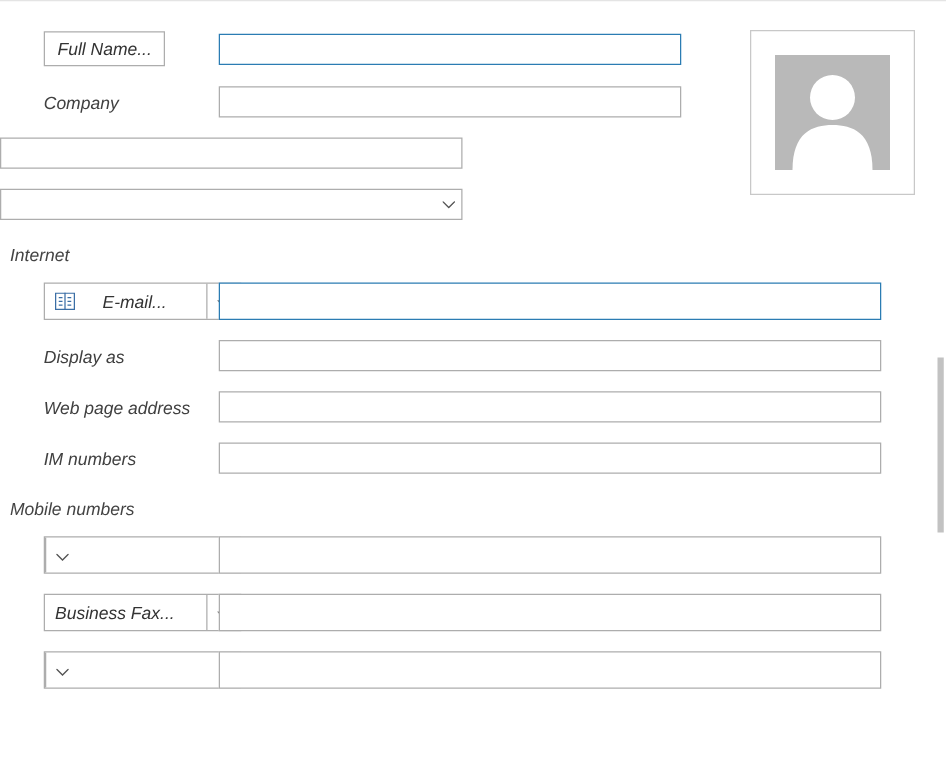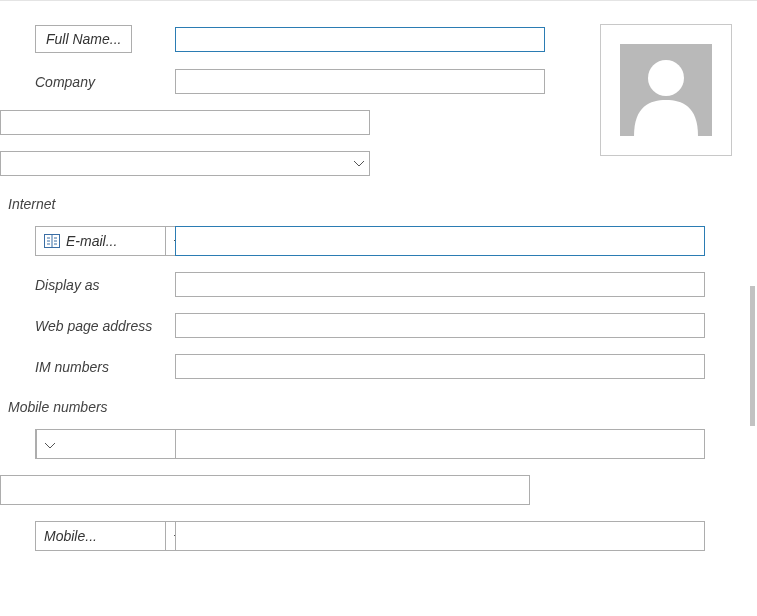--- a/index.html
+++ b/index.html
@@ -11,21 +11,21 @@
   .label-button{border:1px solid #adadad;background:#fff;padding:5px 10px;cursor:pointer;display:inline-block;}
   .input{height:25px;border:1px solid #adadad;background:#fff;padding:0 4px;font:inherit;box-sizing:border-box;}
   .input.med{width:370px;}
   .input.wide{width:530px;}
   .input.focus{border-color:#2b7cb3;outline:none;}
   .select-wrap{position:relative;display:inline-block;}
   .select-wrap .caret{position:absolute;right:6px;top:50%;transform:translateY(-50%);pointer-events:none;}
   .caret svg{display:block;}
   .section-header{padding:4px 0 14px 8px;color:#444;}
   .split-btn{display:flex;align-items:stretch;border:1px solid #adadad;height:30px;box-sizing:border-box;background:#fff;cursor:pointer;}
-  .split-btn .main{display:flex;align-items:center;padding:0 8px;gap:6px;}
+  .split-btn .main{display:flex;align-items:center;padding:0 8px;gap:22px;}
   .split-btn .drop{width:26px;border-left:1px solid #adadad;display:flex;align-items:center;justify-content:center;}
   .split-narrow{width:158px;}
   .split-narrow .main{flex:1;}
   .photo-box{position:absolute;left:600px;top:23px;width:130px;height:130px;border:1px solid #c8c8c8;display:flex;align-items:center;justify-content:center;background:#fff;cursor:pointer;}
   .photo-inner{width:92px;height:92px;background:#b9b9b9;position:relative;overflow:hidden;}
   .photo-inner svg{display:block;}
   .group{padding-top:24px;}
   .book-icon svg{display:block;}
 </style>
 </head>
@@ -138,29 +138,38 @@
           <span><svg width="10" height="6">
                 <path d="M0 0 L5 5 L10 0" fill="none" stroke="#555"></path>
               </svg></span>
         </div>
       </div>
     </div>
     <input class="input wide" style="height: 30px;" value="">
   </div>
 
   <div class="row">
+    <div class="label-col">
+      <div class="split-btn split-narrow">
+        <div class="main">
+            <span>Business Fax...</span>
+          </div>
+        <div class="drop">
+          <span><svg width="10" height="6">
+                <path d="M0 0 L5 5 L10 0" fill="none" stroke="#555"></path>
+              </svg></span>
+        </div>
+      </div>
+    </div>
     <input class="input wide" style="height: 30px;" value="">
   </div>
 
   <div class="row" style="margin-bottom:0;">
     <div class="label-col">
       <div class="split-btn split-narrow">
-        <div class="main">
-            <span>Mobile...</span>
-          </div>
         <div class="drop">
           <span><svg width="10" height="6">
                 <path d="M0 0 L5 5 L10 0" fill="none" stroke="#555"></path>
               </svg></span>
         </div>
       </div>
     </div>
     <input class="input wide" style="height: 30px;" value="">
   </div>
 

